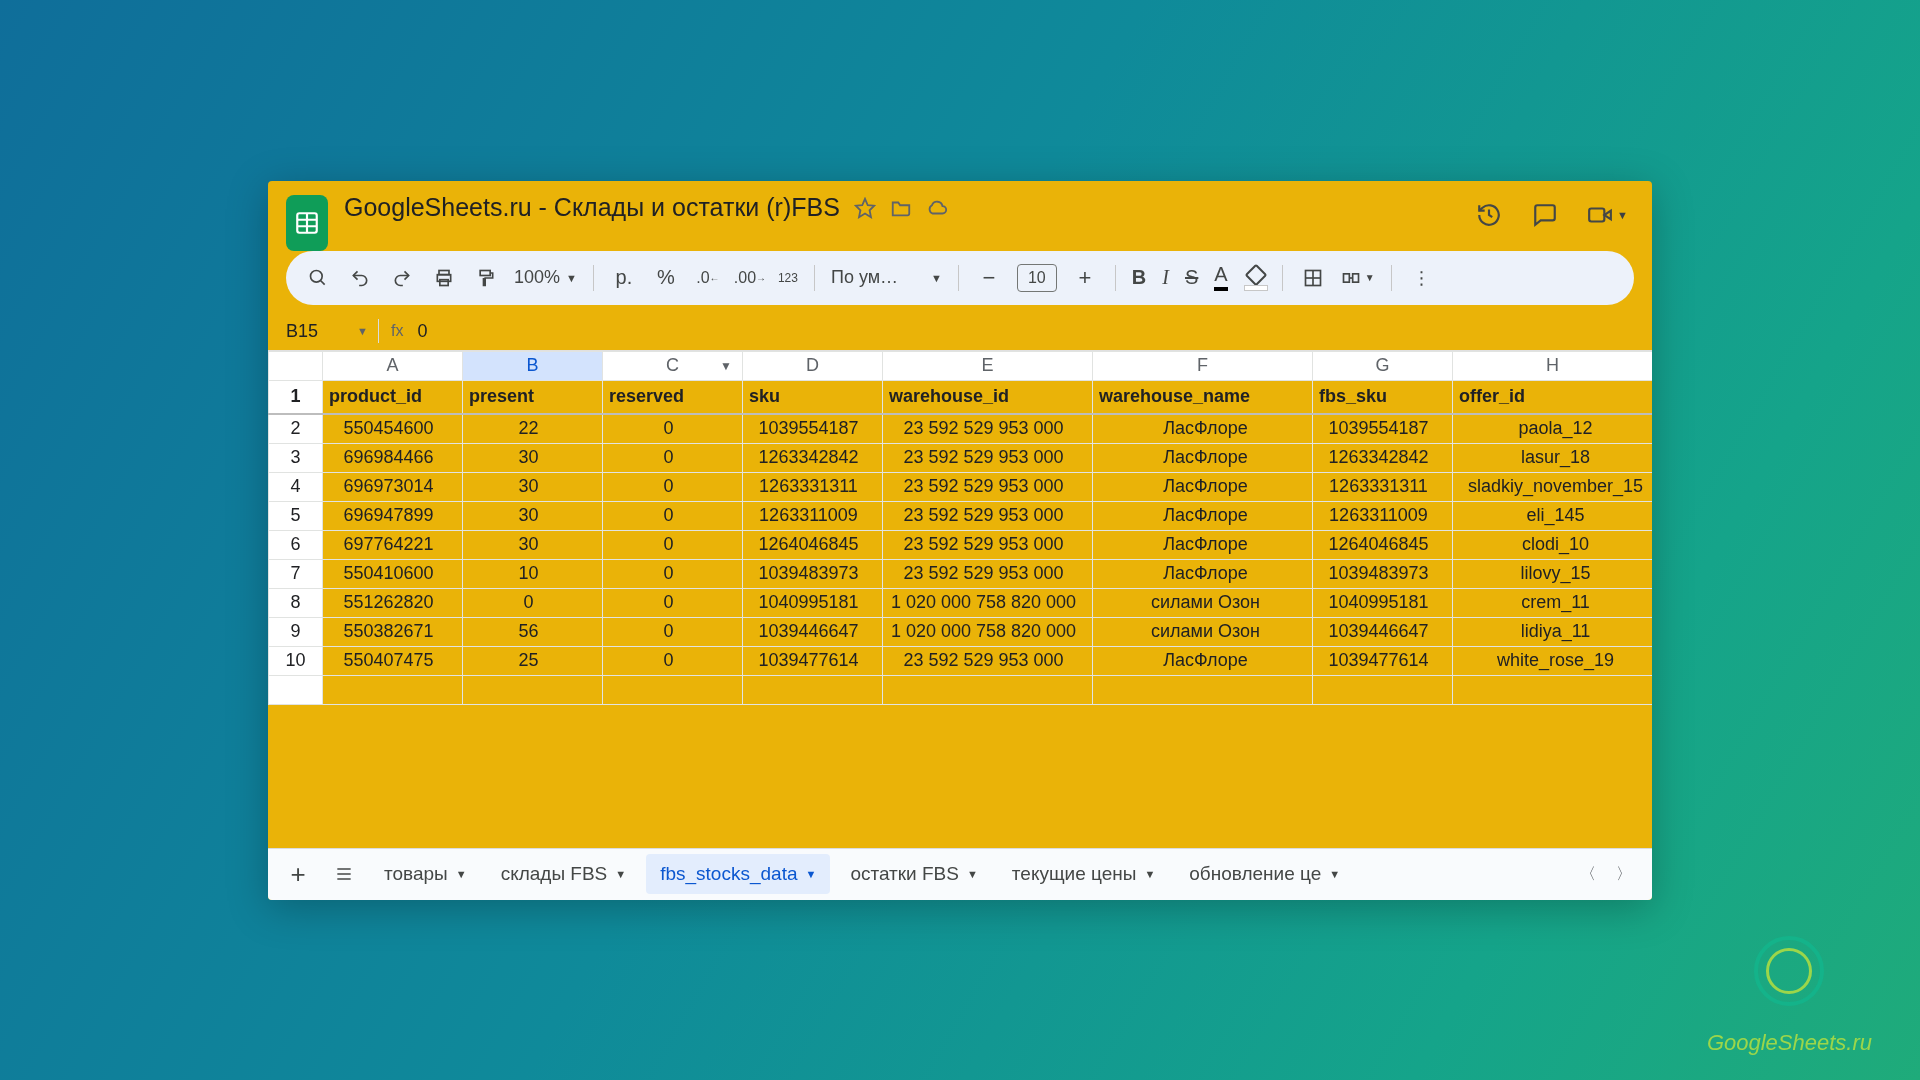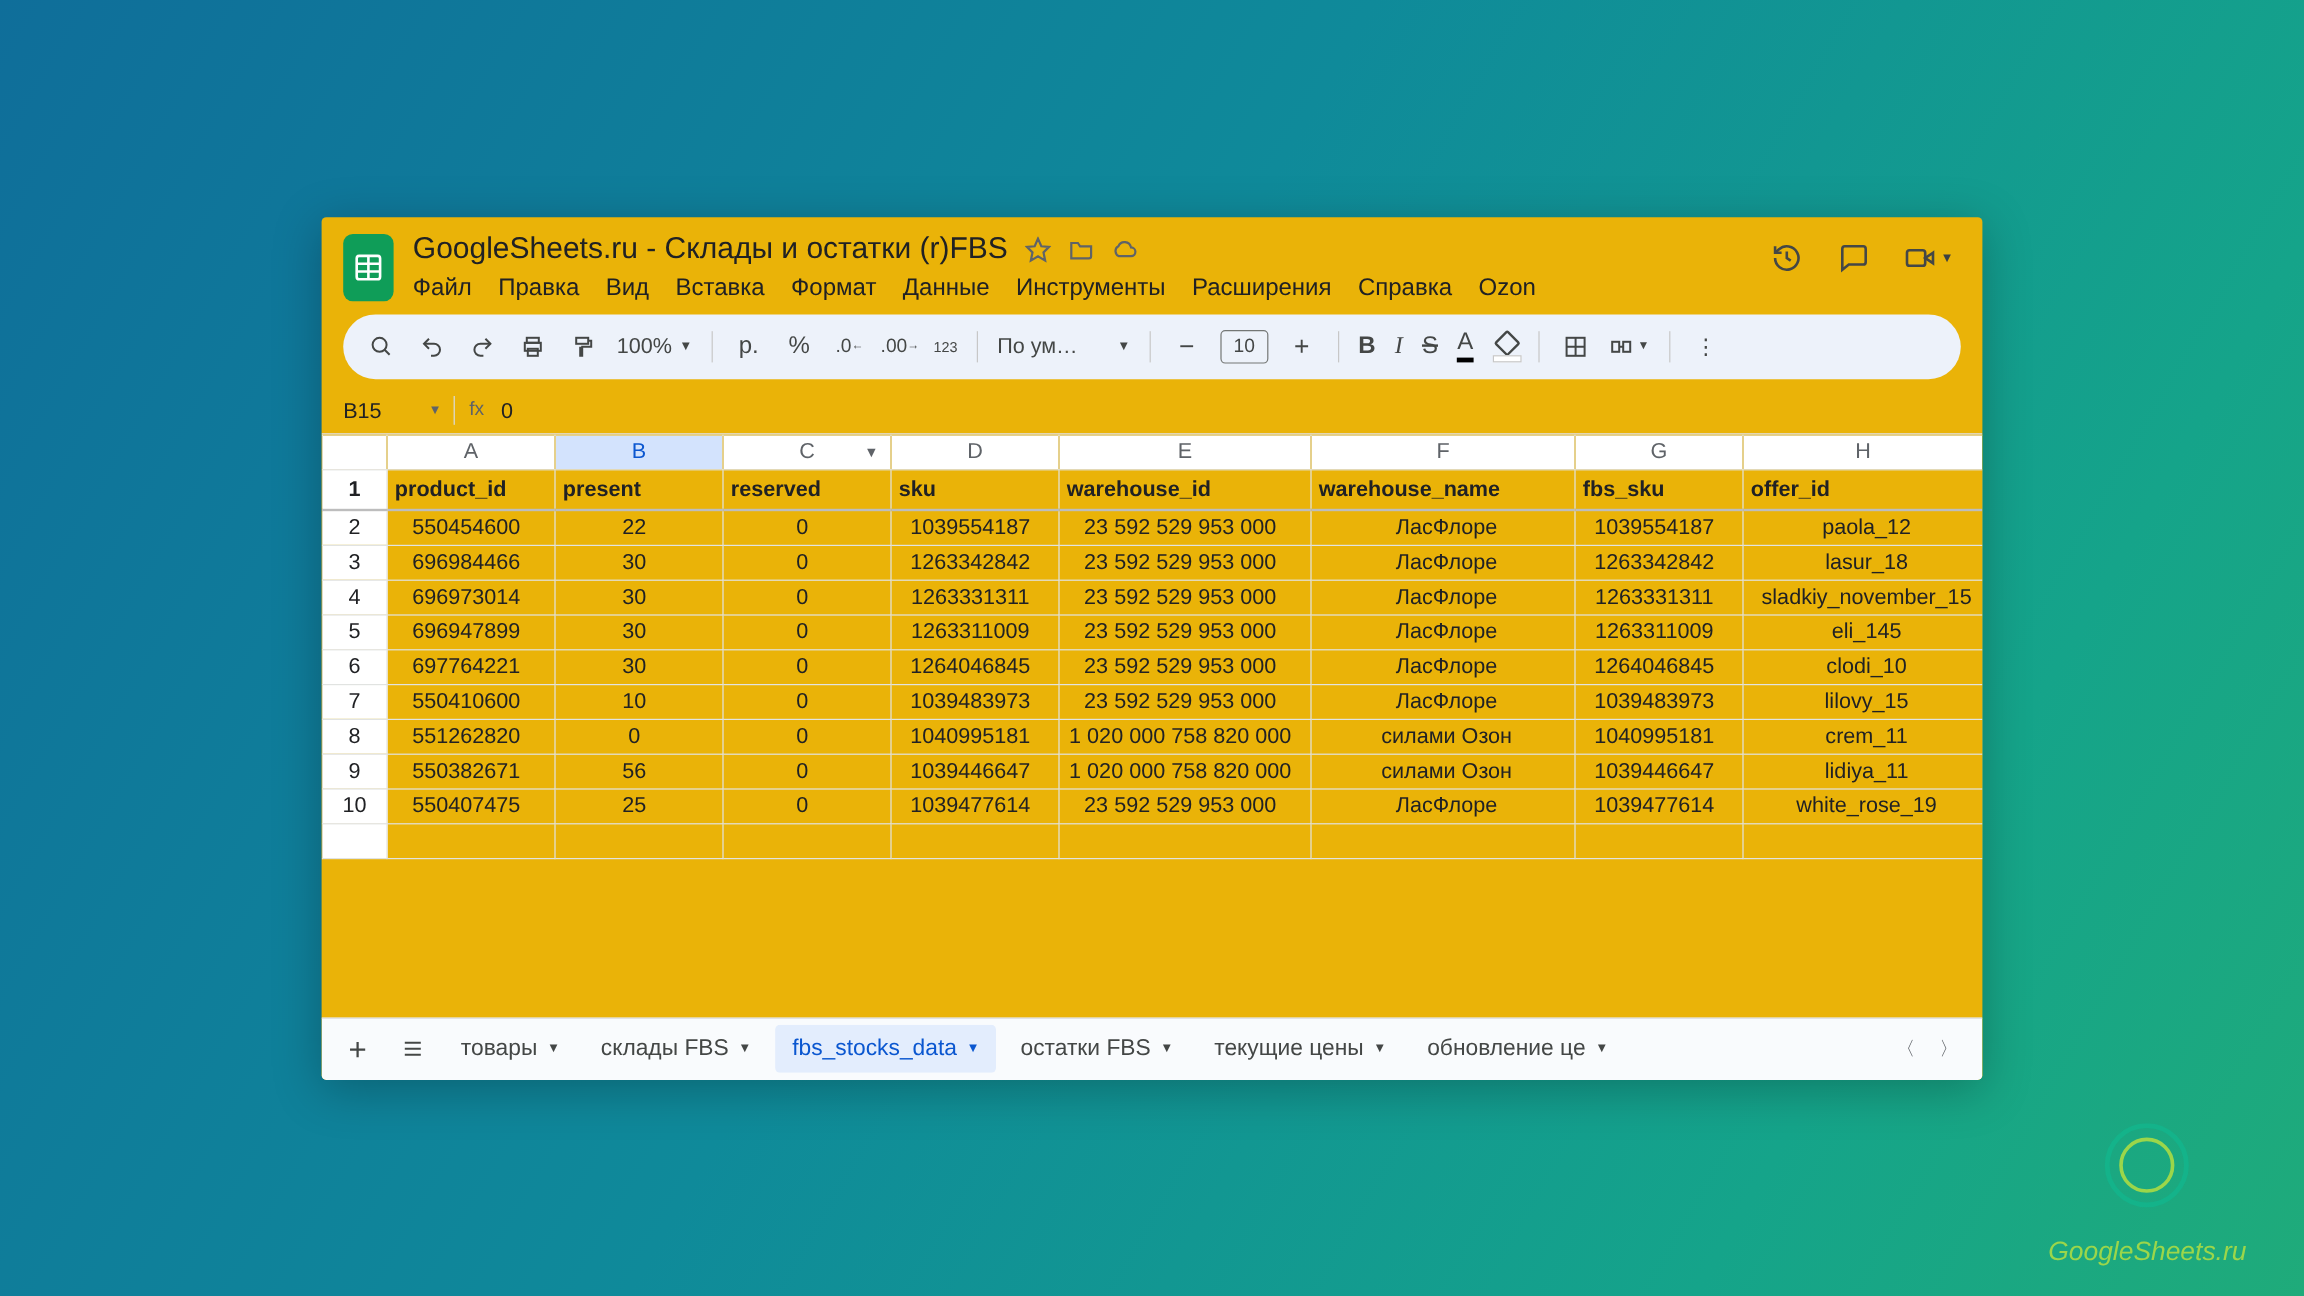--- a/index.html
+++ b/index.html
@@ -106,32 +106,20 @@
             <svg width="22" height="22" viewBox="0 0 24 24" fill="none" stroke="#5f6368" stroke-width="2">
               <path d="M3 6h6l2 3h10v9a2 2 0 0 1-2 2H3z"></path>
             </svg>
           </span>
         <span class="title-icon">
             <svg width="24" height="24" viewBox="0 0 24 24" fill="none" stroke="#5f6368" stroke-width="2">
               <path d="M18 18a4 4 0 0 0 0-8 6 6 0 0 0-11.5-1A5 5 0 0 0 7 18z"></path>
             </svg>
           </span>
       </div>
-      <div class="menu-row" id="menu-row">
-          <span class="menu-item">Файл</span>
-          <span class="menu-item">Правка</span>
-          <span class="menu-item">Вид</span>
-          <span class="menu-item">Вставка</span>
-          <span class="menu-item">Формат</span>
-          <span class="menu-item">Данные</span>
-          <span class="menu-item">Инструменты</span>
-          <span class="menu-item">Расширения</span>
-          <span class="menu-item">Справка</span>
-          <span class="menu-item">Ozon</span>
-        </div>
     </div>
     <div class="right-icons">
       <span class="icon">
           <svg width="26" height="26" viewBox="0 0 24 24" fill="none" stroke="#444746" stroke-width="2">
             <path d="M3 12a9 9 0 1 0 3-6.7L3 8"></path>
             <polyline points="3 3 3 8 8 8"></polyline>
             <polyline points="12 7 12 12 15 14"></polyline>
           </svg>
         </span>
       <span class="icon">

